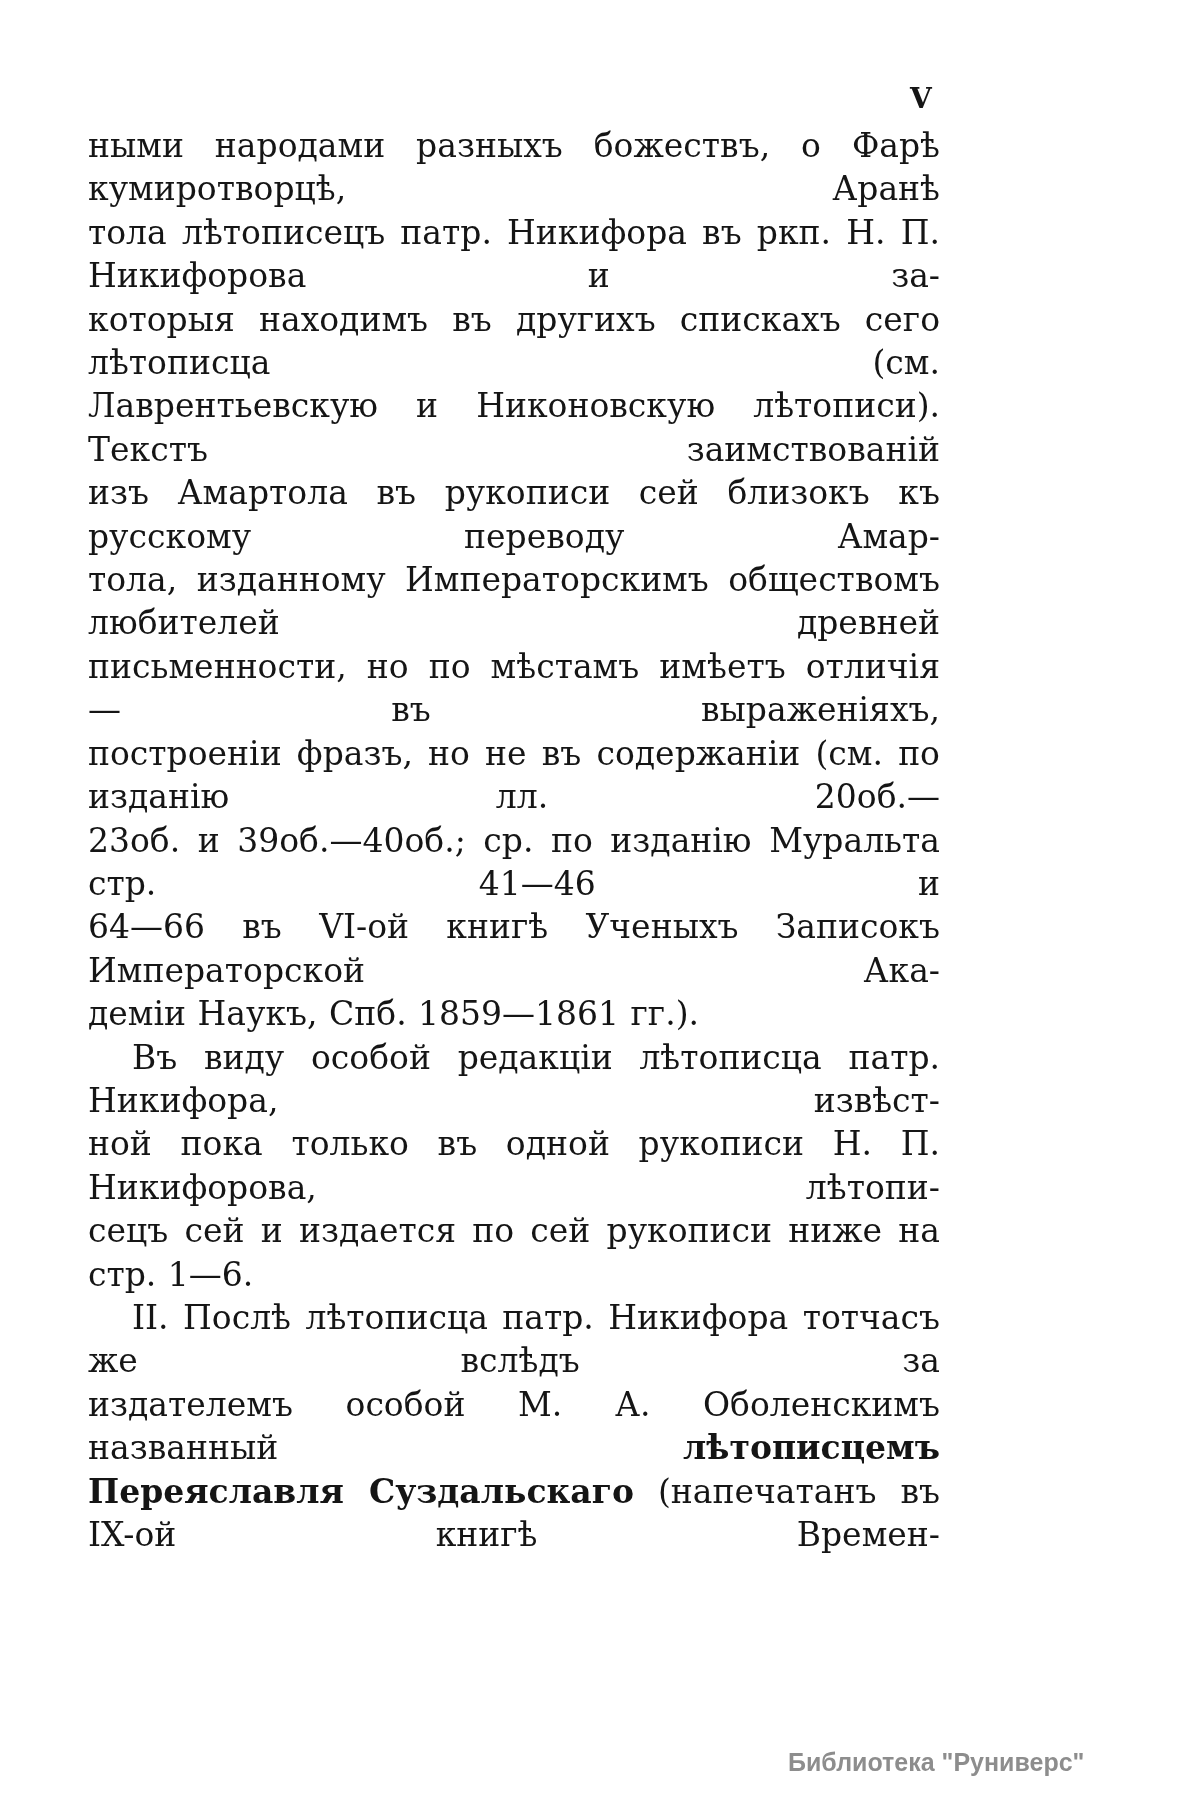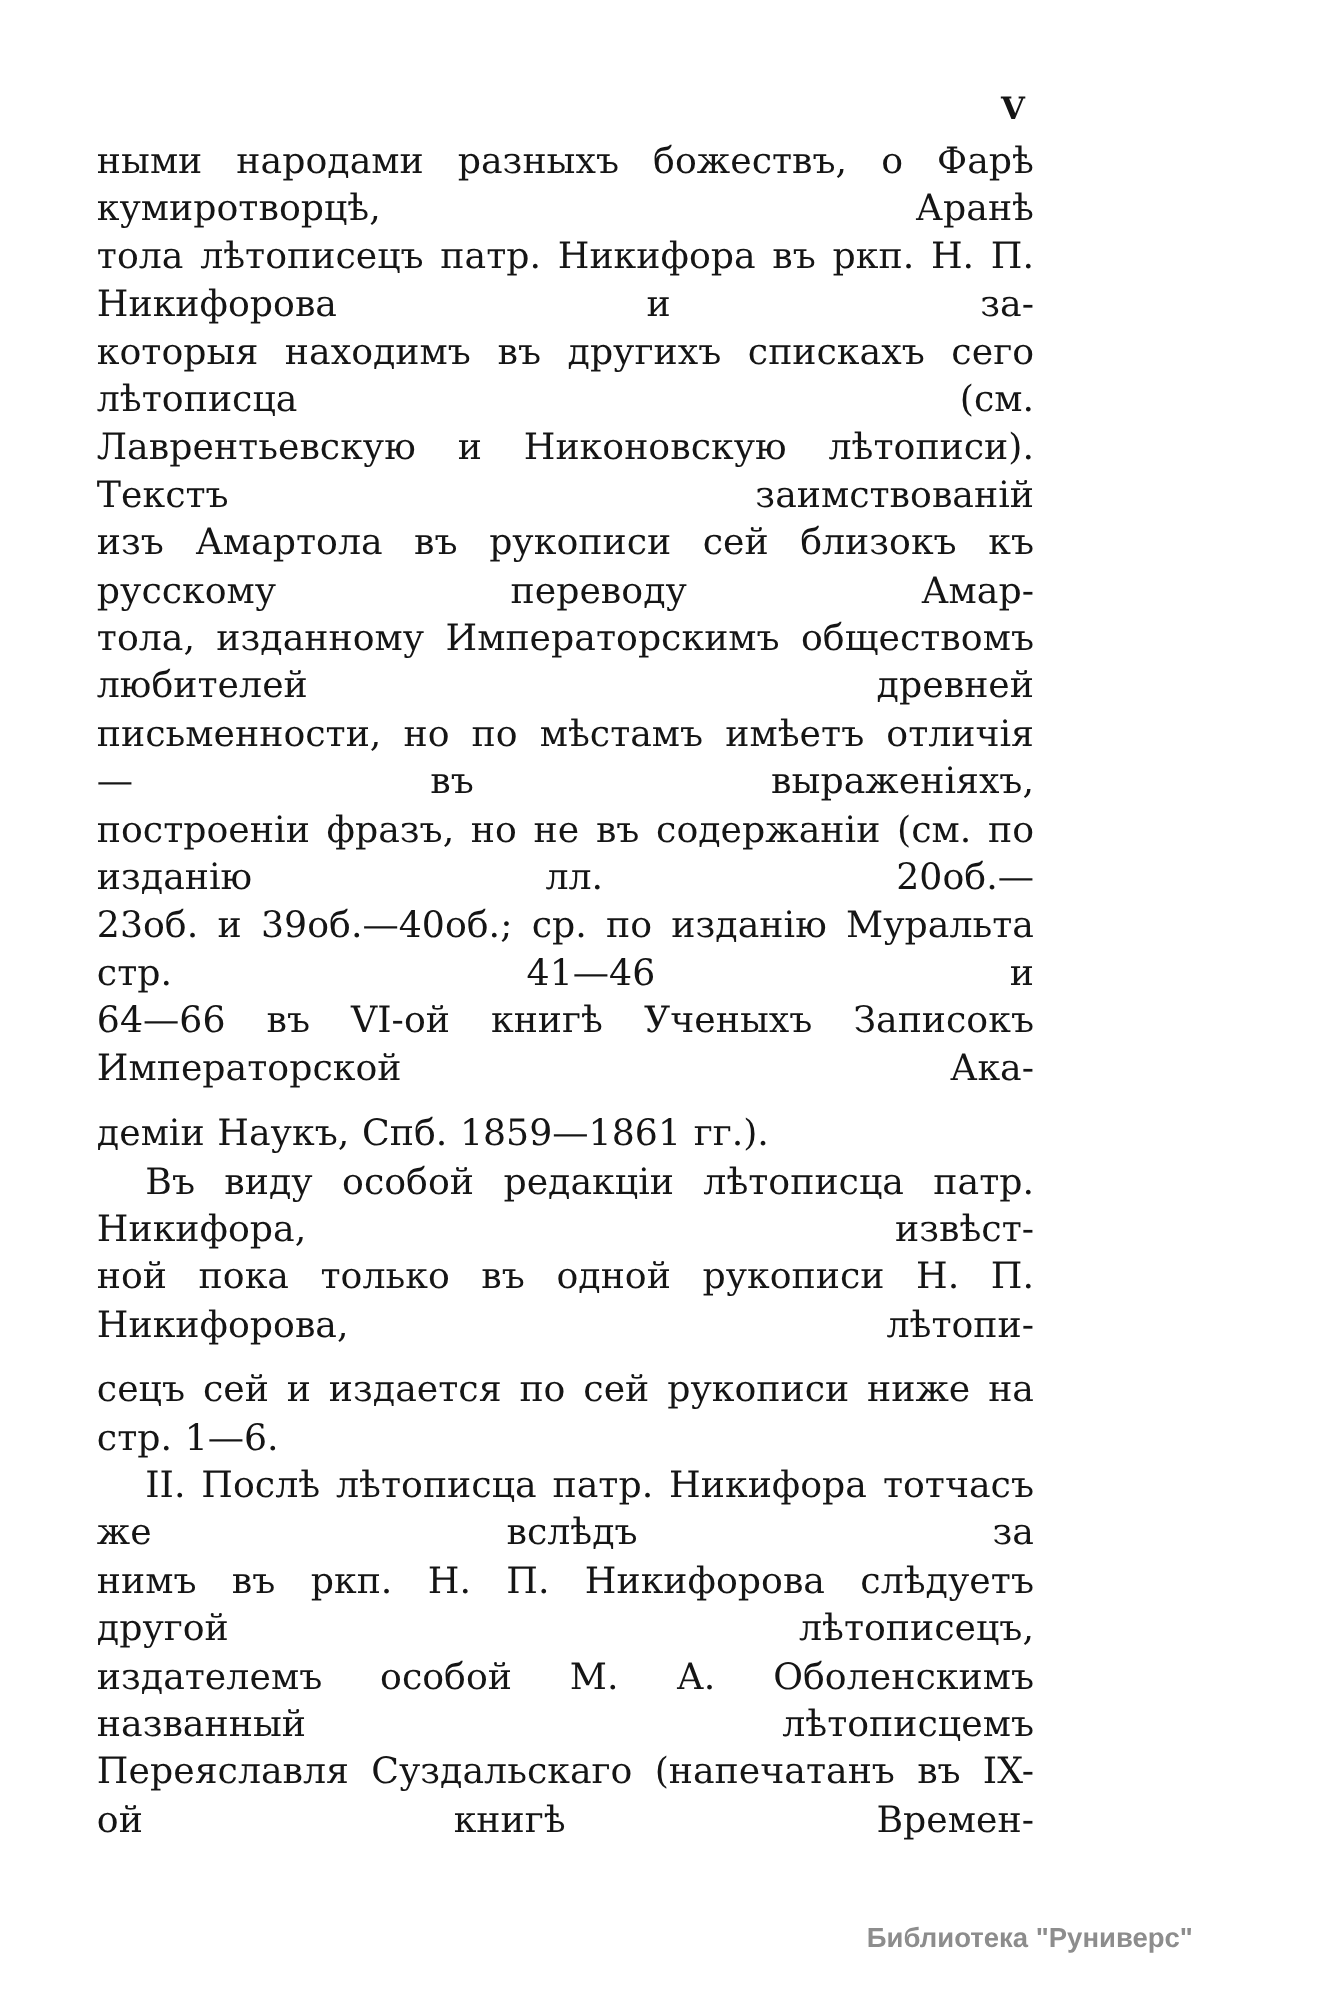--- a/index.html
+++ b/index.html
@@ -26,23 +26,23 @@
     top: 124px;
     width: 852px;
     font-size: 33px;
     line-height: 43.4px;
   }
   .line {
     text-align: justify;
     text-align-last: justify;
     word-spacing: 1px;
   }
-  .line.no-just { text-align-last: left; margin-top: 16px; }
+  .line.no-just { text-align-last: left; }
   .line.indent { text-indent: 44px; }
-  .bold { font-weight: normal; }
+  .bold { font-weight: bold; }
   .watermark {
     position: absolute;
     left: 788px;
     top: 1748px;
     font-family: "Liberation Sans", sans-serif;
     font-size: 25px;
     font-weight: bold;
     color: #8d8d8d;
   }
 </style>
@@ -61,20 +61,19 @@
       <div class="line"><span>тола, изданному Императорскимъ обществомъ любителей древней</span></div>
       <div class="line"><span>письменности, но по мѣстамъ имѣетъ отличія — въ выраженіяхъ,</span></div>
       <div class="line"><span>построеніи фразъ, но не въ содержаніи (см. по изданію лл. 20об.—</span></div>
       <div class="line"><span>23об. и 39об.—40об.; ср. по изданію Муральта стр. 41—46 и</span></div>
       <div class="line"><span>64—66 въ VI-ой книгѣ Ученыхъ Записокъ Императорской Ака-</span></div>
       <div class="line no-just"><span>деміи Наукъ, Спб. 1859—1861 гг.).</span></div>
       <div class="line indent"><span>Въ виду особой редакціи лѣтописца патр. Никифора, извѣст-</span></div>
       <div class="line"><span>ной пока только въ одной рукописи Н. П. Никифорова, лѣтопи-</span></div>
       <div class="line no-just"><span>сецъ сей и издается по сей рукописи ниже на стр. 1—6.</span></div>
       <div class="line indent"><span>II. Послѣ лѣтописца патр. Никифора тотчасъ же вслѣдъ за</span></div>
-      <div class="line"><span>нимъ въ ркп. Н. П. Никифорова слѣдуетъ другой лѣтописецъ,</span></div>
       <div class="line"><span>издателемъ особой М. А. Оболенскимъ названный </span><span class="bold">лѣтописцемъ</span></div>
       <div class="line"><span class="bold">Переяславля Суздальскаго</span><span> (напечатанъ въ IX-ой книгѣ Времен-</span></div>
       <div class="line"></div>
     </div>
 
   <div class="watermark" style="color: rgb(141, 141, 141);">Библиотека "Руниверс"</div>
 </div>
 
 </body></html>

